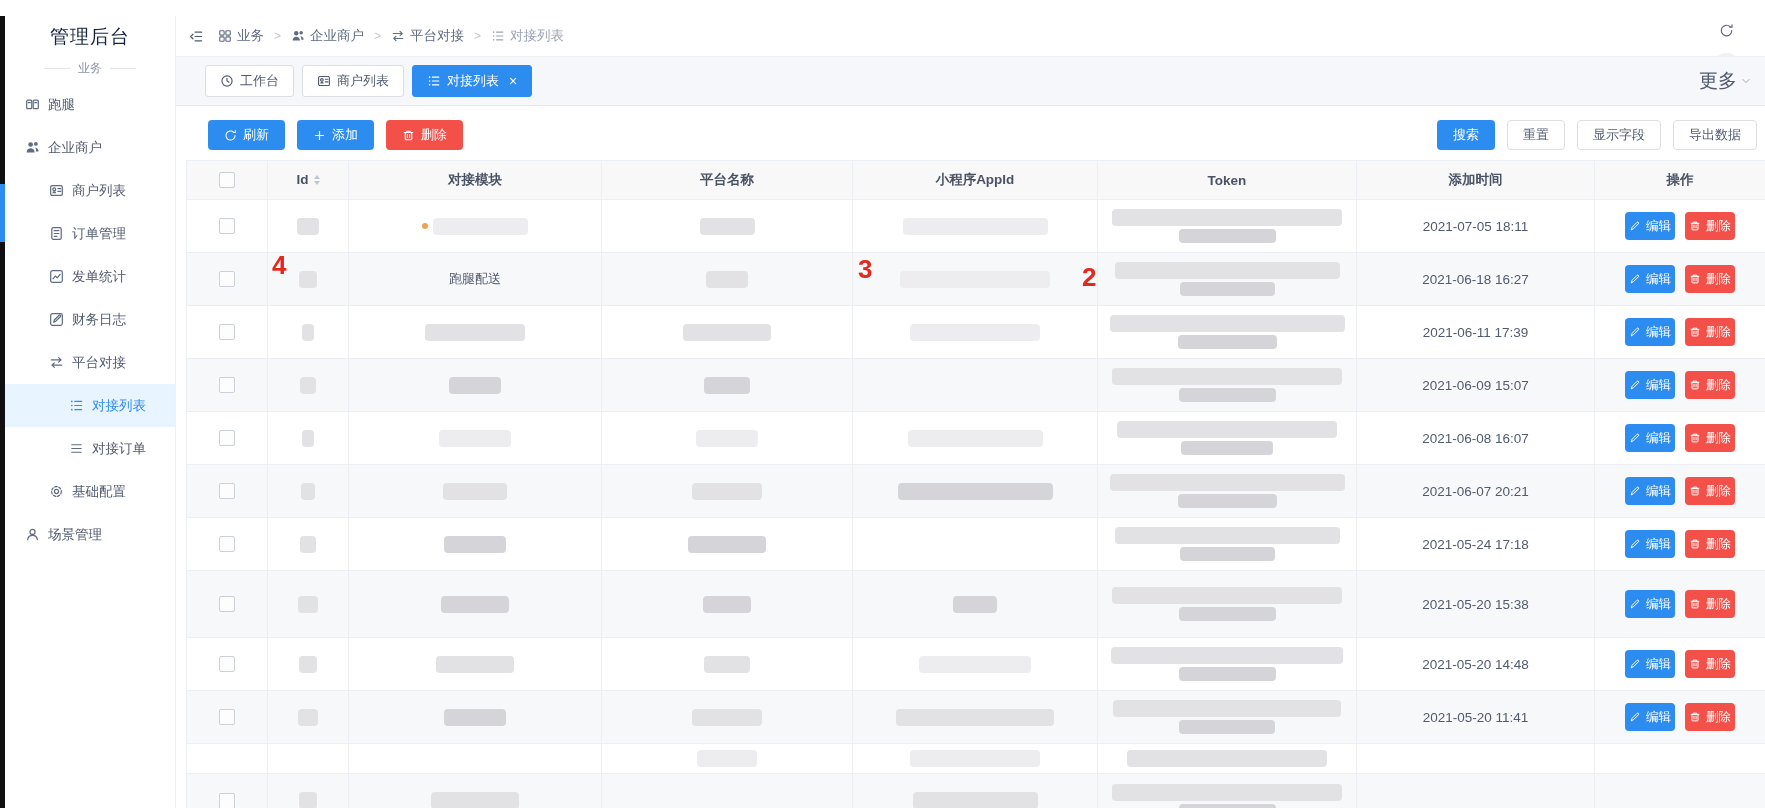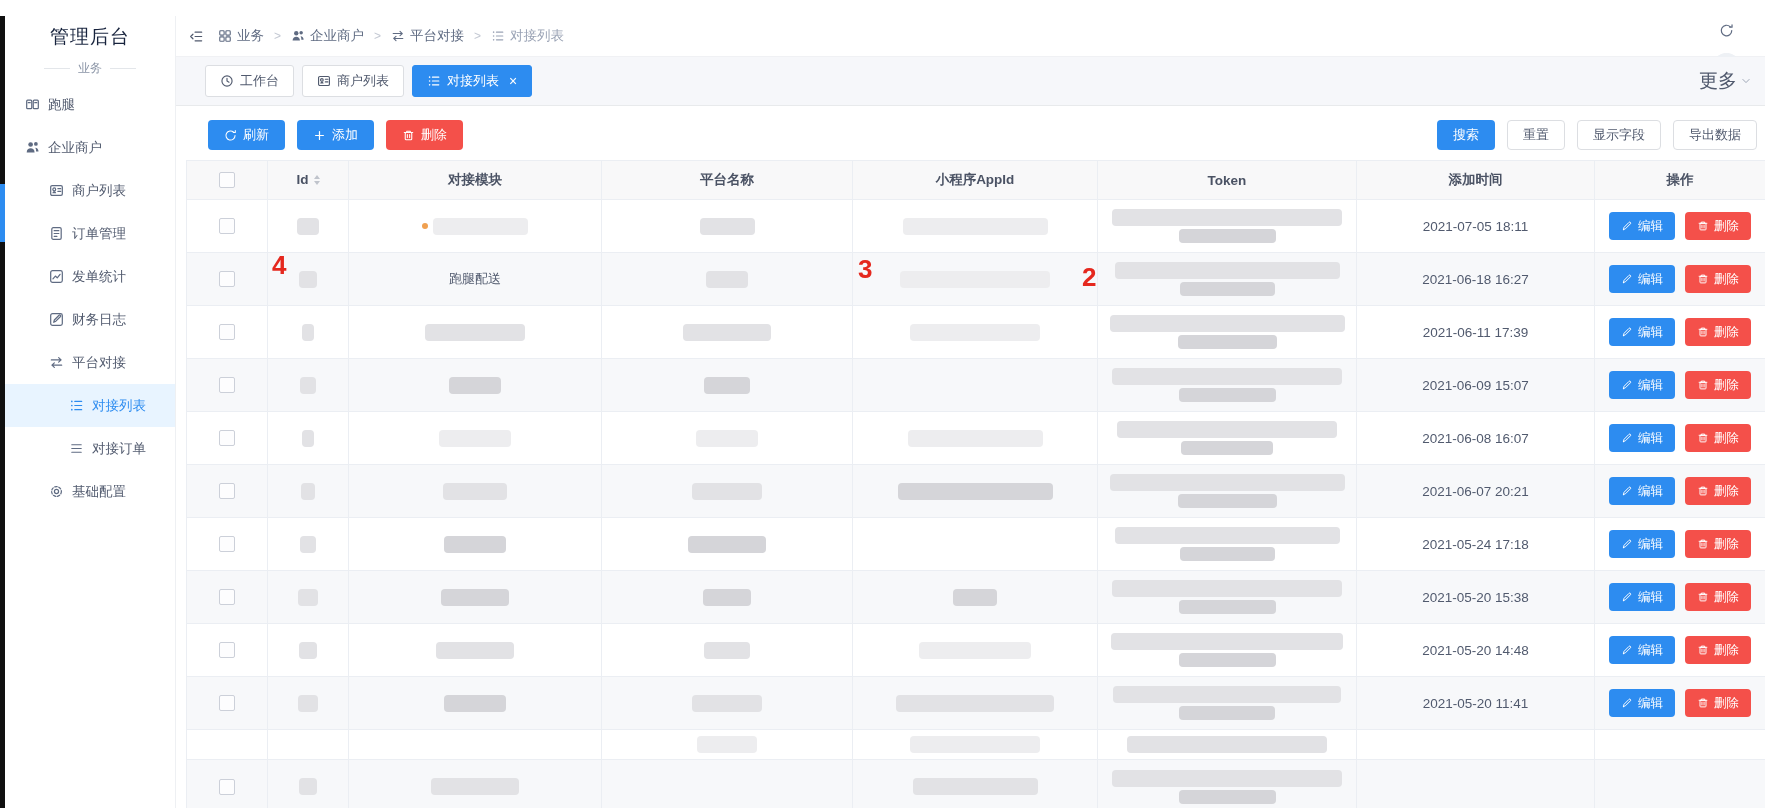--- a/index.html
+++ b/index.html
@@ -64,21 +64,21 @@
   .sort .c-up{border-bottom:4.5px solid #c0c4cc;margin-bottom:2px;}
   .sort .c-dn{border-top:4.5px solid #c0c4cc;}
   .blob{display:inline-block;height:17px;border-radius:4px;vertical-align:middle;}
   .blob-sm{height:14px;}
   .tone-a{background:#ededef;}
   .tone-b{background:#e2e2e5;}
   .tone-c{background:#d5d5d9;}
   .token-wrap{display:inline-flex;flex-direction:column;align-items:center;gap:3px;vertical-align:middle;}
   .dot{display:inline-block;width:6px;height:6px;border-radius:50%;background:#f0a050;margin-right:5px;vertical-align:middle;}
   .time{font-size:13.5px;color:#515a6e;}
-  .rbtn{display:inline-flex;align-items:center;gap:5px;height:28px;padding:0 12px;border-radius:4px;font-size:12.5px;color:#fff;cursor:pointer;vertical-align:middle;}
+  .rbtn{display:inline-flex;align-items:center;gap:5px;height:28px;padding:0 4px;border-radius:4px;font-size:12.5px;color:#fff;cursor:pointer;vertical-align:middle;}
   .rbtn .icn{font-size:12px;}
   .rbtn + .rbtn{margin-left:10px;}
   .rbtn-edit{background:#2d8cf0;}
   .rbtn-del{background:#f4504a;}
   
   .anno{position:absolute;color:#e5281e;font-size:26px;font-weight:600;line-height:1;z-index:40;}
   
   .pg-el{position:absolute;z-index:20;font-size:12px;color:#515a6e;box-sizing:border-box;}
   .pg-blob{background:#cfd3da;border-radius:2px;}
   .pg-total{left:742px;top:800px;width:52px;height:9px;}
@@ -210,20 +210,34 @@
           <span class="mi-label">对接订单</span>
         </div>
         <div class="menu-item l2">
           <span class="icn">
             <svg viewBox="0 0 16 16" fill="none" stroke="currentColor" stroke-width="1.3" stroke-linecap="round" stroke-linejoin="round">
               <circle cx="8" cy="8" r="2.2"></circle>
               <circle cx="8" cy="8" r="5.2" stroke-dasharray="2.6 1.8"></circle>
             </svg>
           </span>
           <span class="mi-label">基础配置</span>
+        </div>
+        <div class="menu-item l1">
+          <span class="icn">
+            <svg viewBox="0 0 16 16" fill="none" stroke="currentColor" stroke-width="1.3" stroke-linecap="round" stroke-linejoin="round">
+              <circle cx="8" cy="5.2" r="2.7"></circle>
+              <path d="M2.8 13.6c.4-3 2.5-4.6 5.2-4.6s4.8 1.6 5.2 4.6"></path>
+            </svg>
+          </span>
+          <span class="mi-label">场景管理</span>
+          <span class="chev">
+            <svg viewBox="0 0 16 16" fill="none" stroke="currentColor" stroke-width="1.3" stroke-linecap="round" stroke-linejoin="round">
+              <path d="M3 5.5l5 5 5-5"></path>
+            </svg>
+          </span>
         </div>
       </nav>
   </aside>
 
   <div class="main">
     <header class="topbar">
       <span class="collapse icn">
           <svg viewBox="0 0 16 16" fill="none" stroke="currentColor" stroke-width="1.3" stroke-linecap="round" stroke-linejoin="round">
             <path d="M6.5 3.4h7M6.5 8h7M6.5 12.6h7"></path>
             <path d="M4.2 5.6 1.8 8l2.4 2.4"></path>
@@ -625,21 +639,21 @@
                     <svg viewBox="0 0 16 16" fill="none" stroke="currentColor" stroke-width="1.3" stroke-linecap="round" stroke-linejoin="round">
                       <path d="M2.8 4.4h10.4"></path>
                       <path d="M5.8 4.2V2.8h4.4v1.4"></path>
                       <rect x="4" y="4.4" width="8" height="8.8" rx="1"></rect>
                       <path d="M6.6 6.8v3.8M9.4 6.8v3.8"></path>
                     </svg>
                   </span>
                   <span>删除</span>
                 </span></td>
             </tr>
-            <tr style="height:53px">
+            <tr style="height:67px">
               <td><span class="cb"></span></td>
               <td><span class="blob tone-b" style="width:20px"></span></td>
               <td><span class="blob tone-c" style="width:68px"></span></td>
               <td><span class="blob tone-c" style="width:48px"></span></td>
               <td><span class="blob tone-c" style="width:44px"></span></td>
               <td><span class="token-wrap">
                   <span class="blob tone-b" style="width:230px"></span>
                   <span class="blob blob-sm tone-c" style="width:97px"></span>
                 </span></td>
               <td><span class="time">2021-05-20 15:38</span></td>

